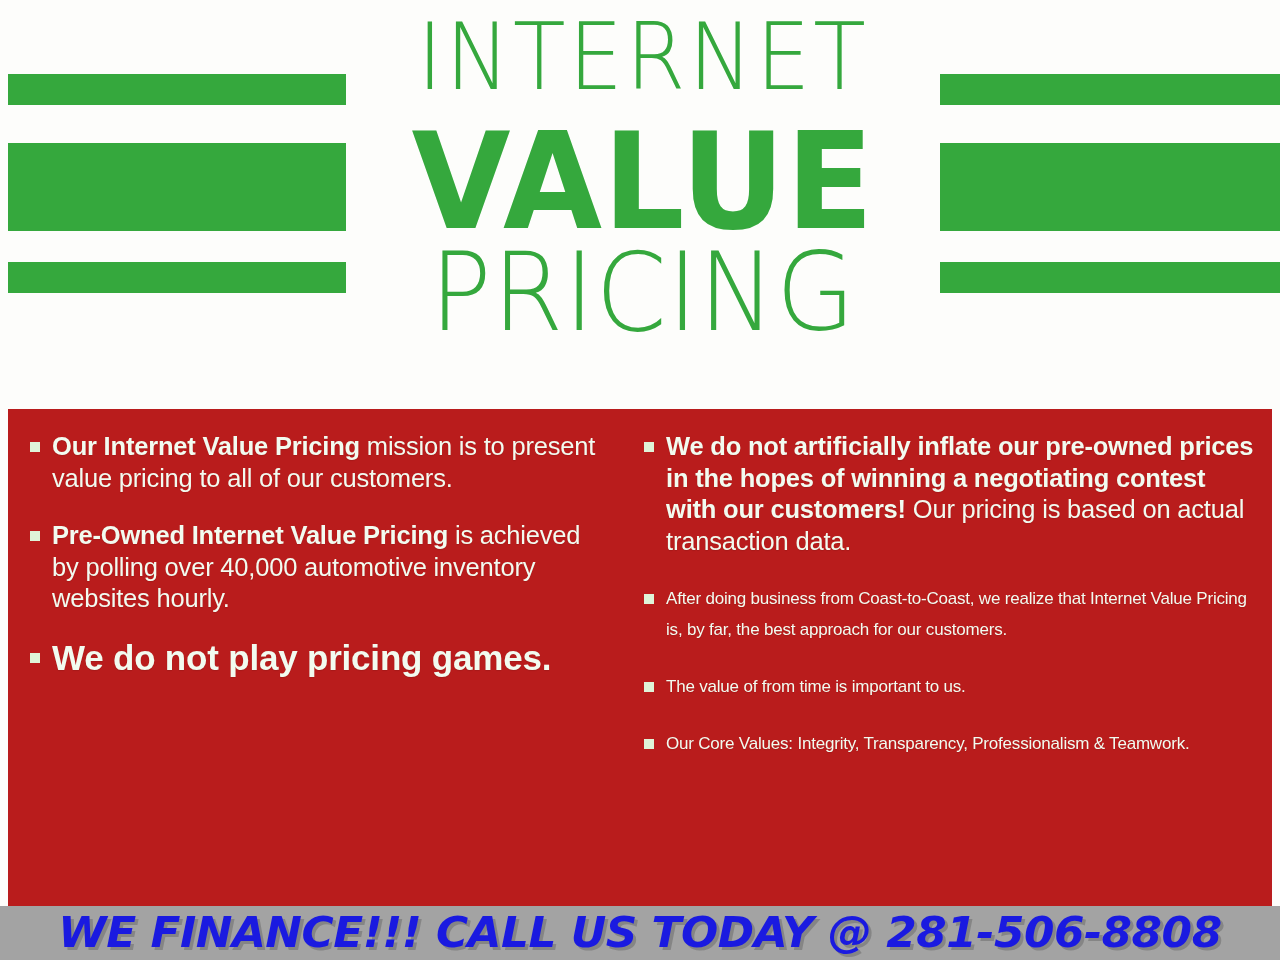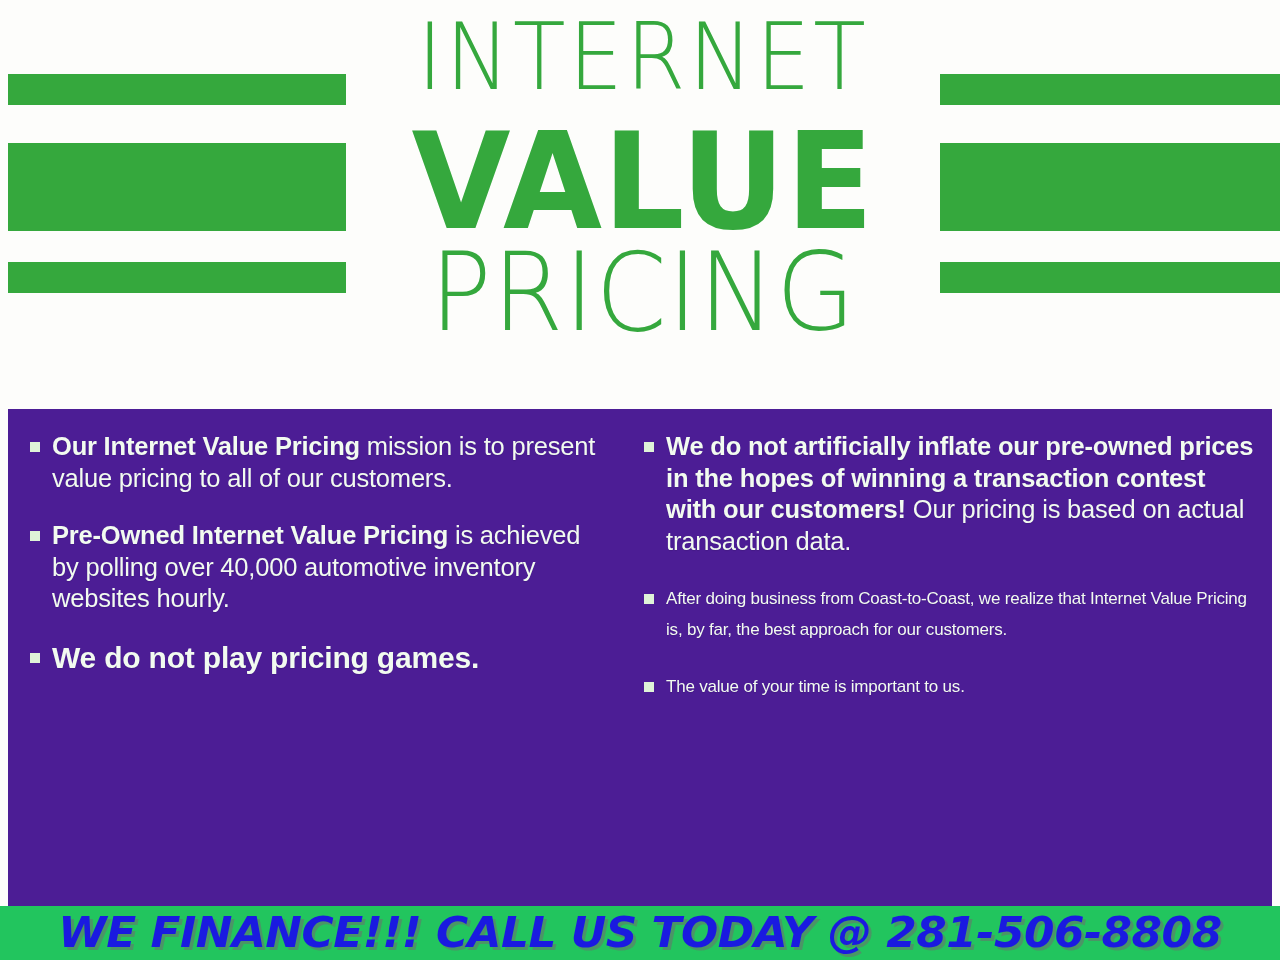--- a/index.html
+++ b/index.html
@@ -89,21 +89,21 @@
     transform: scaleY(1.06);
   }
 
   
   .green-panel {
     position: absolute;
     left: 8px;
     top: 409px;
     width: 1264px;
     height: 497px;
-    background: #4c1d95;
+    background: #b91c1c;
     overflow: hidden;
   }
 
   .col {
     position: absolute;
     top: 22px;
   }
   .col-left  { left: 18px;  width: 586px; }
   .col-right { left: 632px; width: 614px; }
 
@@ -125,40 +125,40 @@
     left: 4px;
     top: 11px;
     width: 10px;
     height: 10px;
     background: #dff3d8;
   }
   .bullet-item b, .bullet-item .strong {
     font-weight: 700;
   }
   .bullet-item.big {
-    font-size: 30px;
+    font-size: 35px;
     line-height: 33px;
     font-weight: 700;
   }
   .bullet-item.big::before { top: 12px; }
 
   
   .bullet-item.tight {
     font-size: 17px;
     line-height: 31px;
   }
 
   
   .banner {
     position: absolute;
     left: 0;
     top: 906px;
     width: 1280px;
     height: 54px;
-    background: #22c55e;
+    background: #a3a3a3;
     overflow: hidden;
   }
   .banner-text {
     position: absolute;
     left: 0;
     right: 0;
     top: 1px;
     text-align: center;
     color: #1a1ae0;
     font-family: "DejaVu Sans", sans-serif;
@@ -208,31 +208,34 @@
 
       <div class="bullet-item big">
         <span>We do not play pricing games.</span>
       </div>
 
     </div>
 
     <div class="col col-right">
 
       <div class="bullet-item">
-        <span class="strong">We do not artificially inflate our pre-owned prices in the hopes of winning a transaction contest with our customers!</span><span> Our pricing is based on actual transaction data.</span>
+        <span class="strong">We do not artificially inflate our pre-owned prices in the hopes of winning a negotiating contest with our customers!</span><span> Our pricing is based on actual transaction data.</span>
       </div>
 
       <div class="bullet-item tight">
         <span>After doing business from Coast-to-Coast, we realize that Internet Value Pricing is, by far, the best approach for our customers.</span>
       </div>
 
       <div class="bullet-item tight">
-        <span>The value of your time is important to us.</span>
-      </div>
-
+        <span>The value of from time is important to us.</span>
+      </div>
+
+      <div class="bullet-item tight">
+        <span>Our Core Values: Integrity, Transparency, Professionalism &amp; Teamwork.</span>
+      </div>
 
     </div>
 
   </div>
 
   <div class="banner">
     <div class="banner-text">WE FINANCE!!! CALL US TODAY @ 281-506-8808</div>
   </div>
 
 </div>

